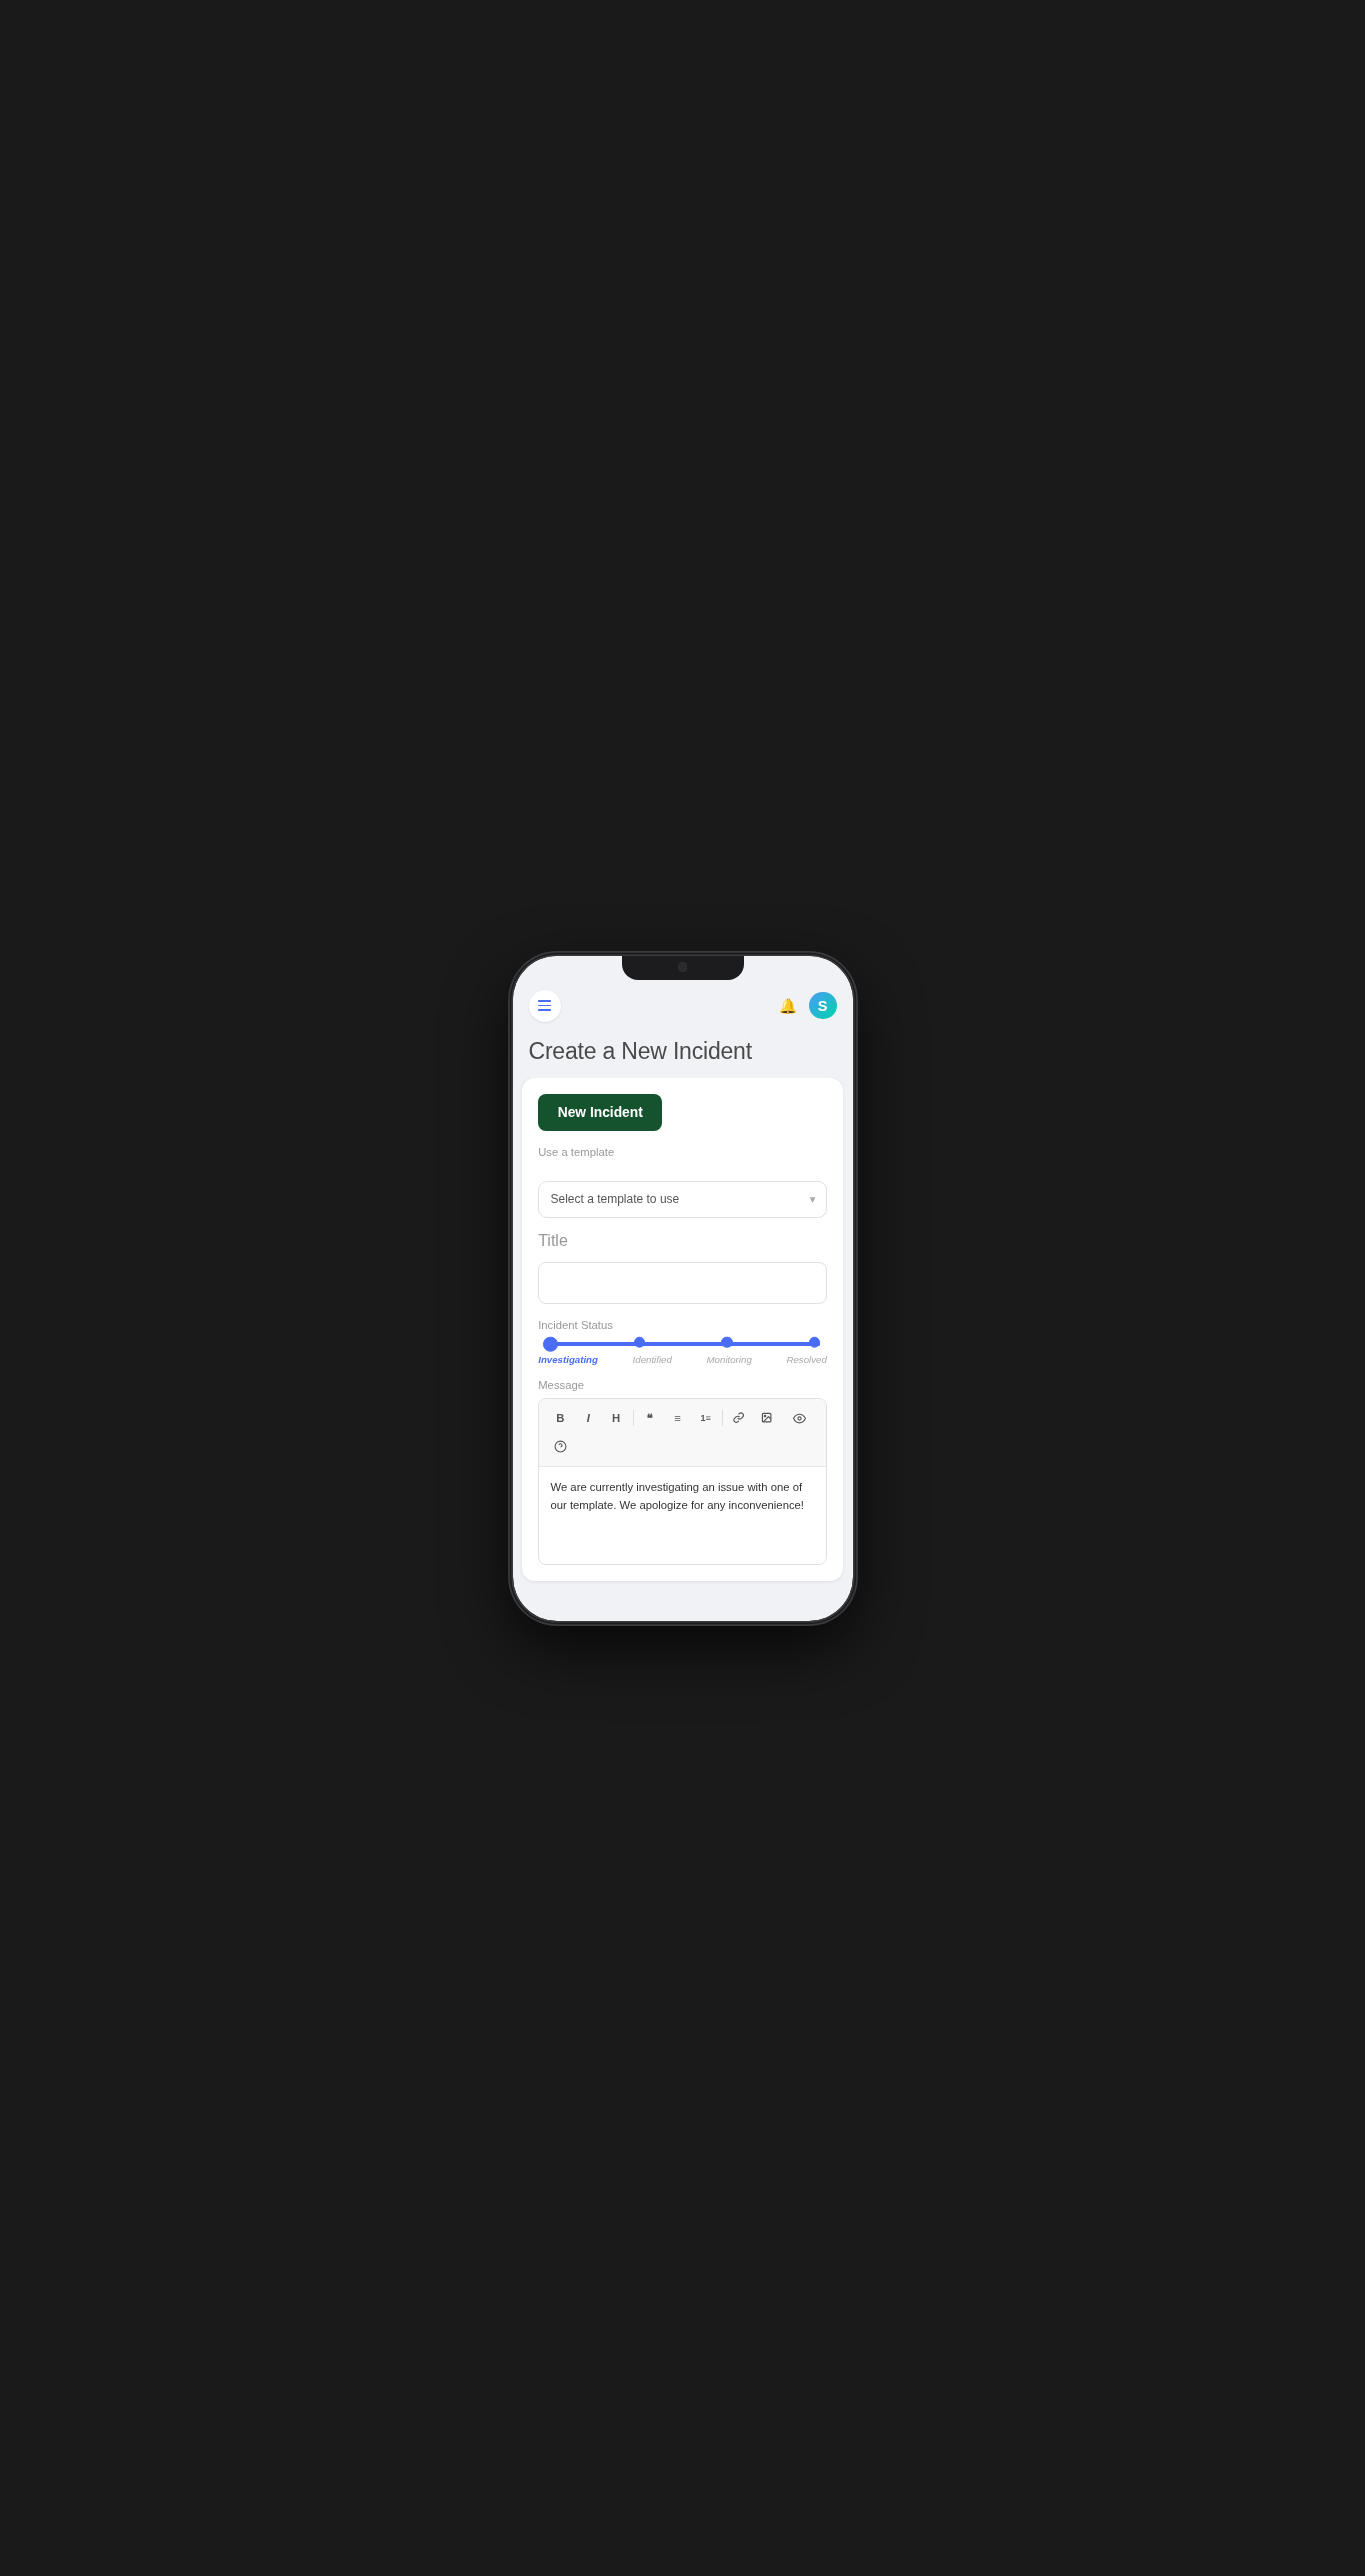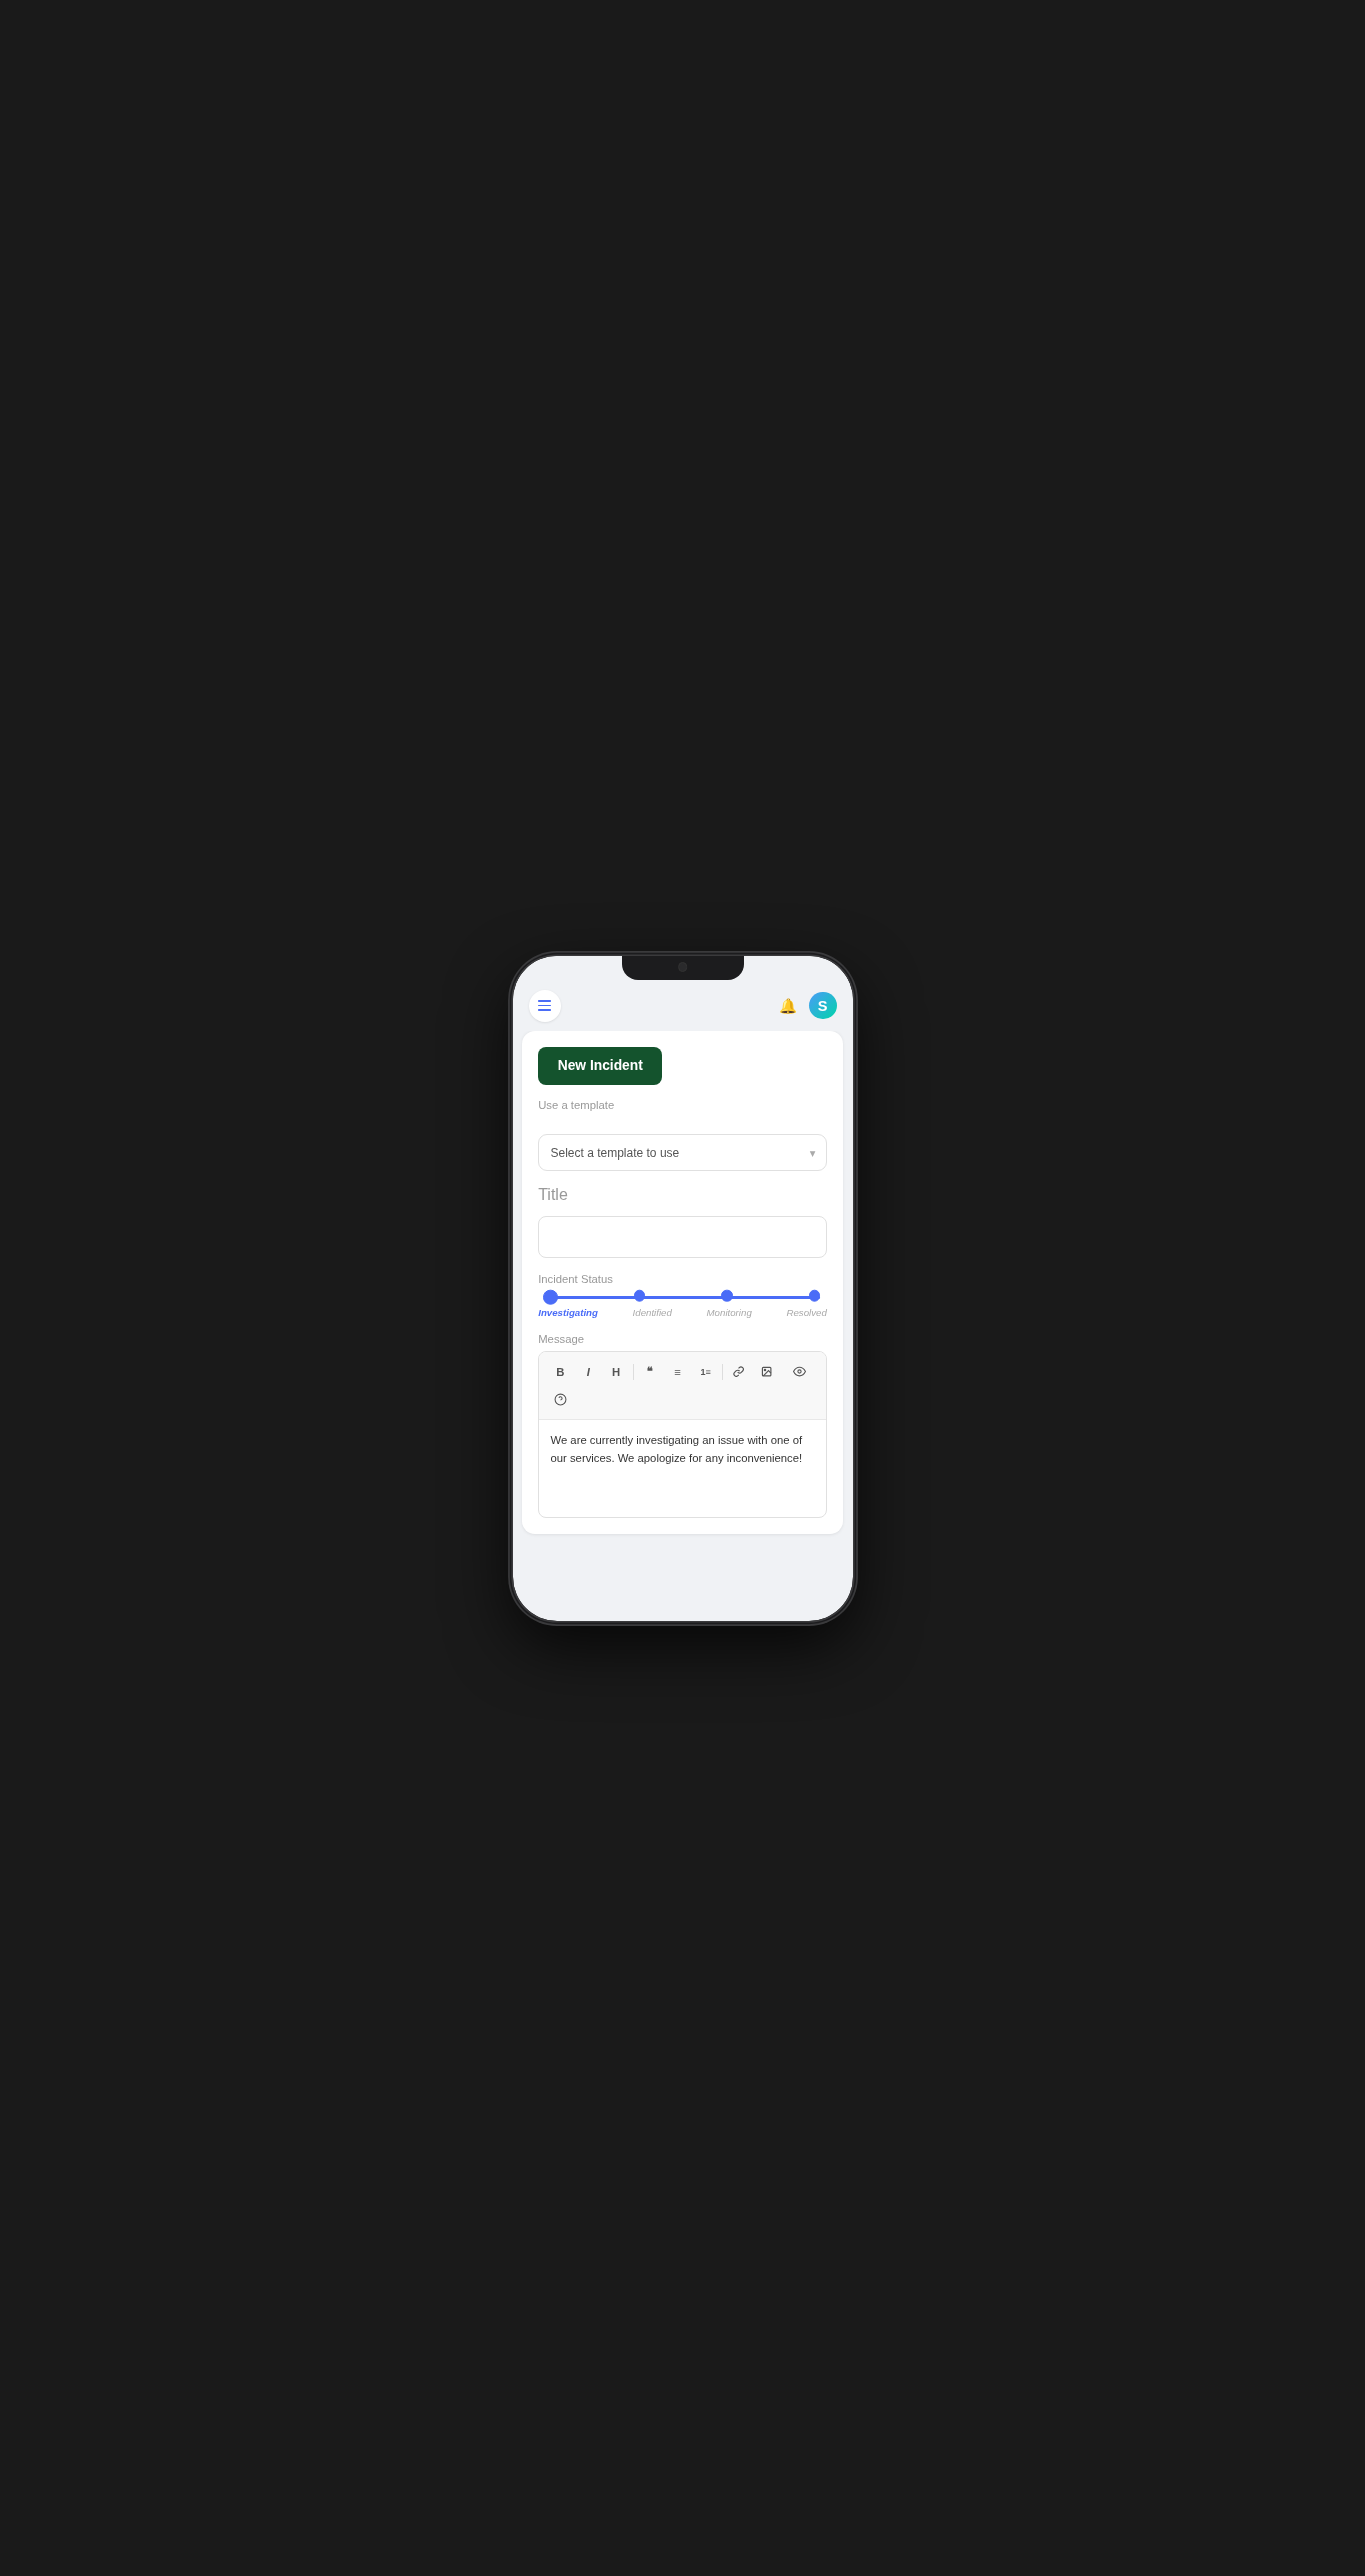--- a/index.html
+++ b/index.html
@@ -357,20 +357,23 @@
         </div>
       </div>
       <div class="header-right">
         <span class="bell-icon">🔔</span>
         <div class="avatar-s">
           <span>S</span>
         </div>
       </div>
     </div>
 
+    <div class="page-title-area">
+      <h1 class="page-title">Create a New Incident</h1>
+    </div>
 
     <div class="content">
       <div class="card">
 
         
         <button class="new-incident-btn">New Incident</button>
 
         
         <span class="field-label">Use a template</span>
         <div class="select-wrapper">
@@ -436,20 +439,20 @@
               </svg>
             </button>
             <button class="toolbar-btn">
               <svg width="13" height="13" viewBox="0 0 24 24" fill="none" stroke="#555" stroke-width="2">
                 <circle cx="12" cy="12" r="10"></circle>
                 <path d="M9.09 9a3 3 0 0 1 5.83 1c0 2-3 3-3 3"></path>
                 <line x1="12" y1="17" x2="12.01" y2="17"></line>
               </svg>
             </button>
           </div>
-          <div class="editor-content" contenteditable="true" style="">We are currently investigating an issue with one of our services. We apologize for any inconvenience!</div>
+          <div class="editor-content" contenteditable="true" style="">We are currently investigating an issue with one of our template. We apologize for any inconvenience!</div>
         </div>
 
       </div>
     </div>
   </div>
 </div>
 
 
 </body></html>

